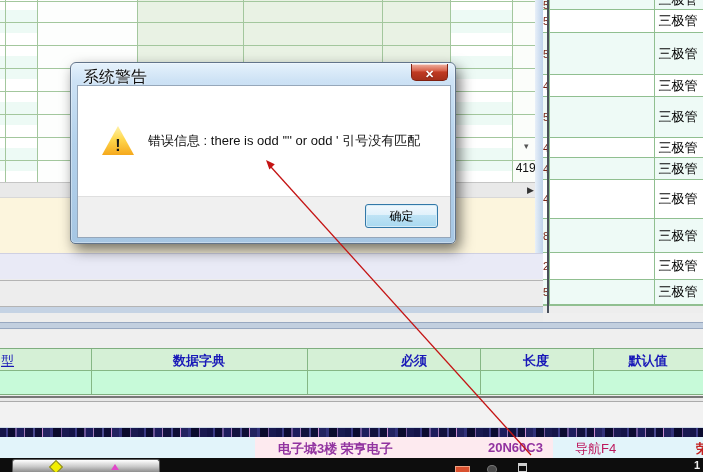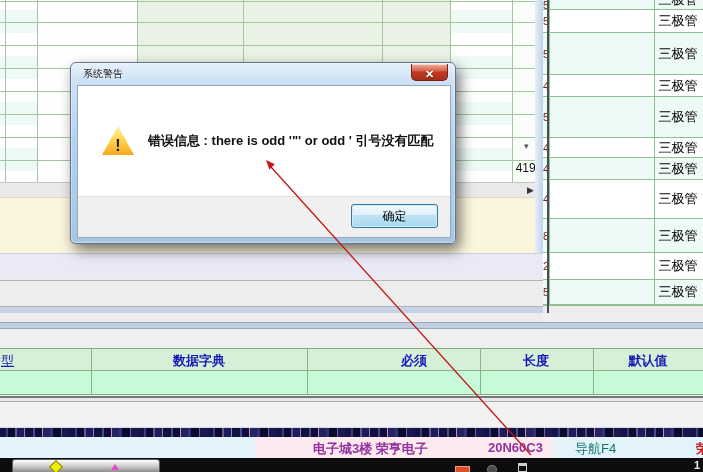--- a/index.html
+++ b/index.html
@@ -55,57 +55,57 @@
   .lower-gray{position:absolute;left:0;top:402px;width:703px;height:25px;background:#f2f2f2;z-index:1;}
 
   
   .noise-bar{position:absolute;left:0;top:427px;width:703px;height:10px;z-index:2;border-top:1px solid #cfdce8;box-sizing:border-box;
     background:repeating-linear-gradient(90deg,#141448 0 6px,#3a3a85 6px 8px,#0b0b30 8px 15px,#6a5496 15px 17px,#1d1d5c 17px 24px,#a07ab8 24px 25px,#12123e 25px 33px,#4a4a90 33px 35px,#0e0e36 35px 42px,#c98bd0 42px 43px,#232360 43px 50px,#32327a 50px 53px,#0a0a2c 53px 61px,#7a5a9e 61px 62px,#191950 62px 69px);}
 
   
   .status-bar{position:absolute;left:0;top:437px;width:703px;height:21px;background:#e2f4fa;z-index:2;}
   .status-pink{position:absolute;left:255px;top:0;width:298px;height:21px;background:#fdeaef;}
   .st{position:absolute;top:3px;font-size:13px;white-space:nowrap;}
-  .st-store{left:278px;color:#9233a0;font-weight:bold;margin-left:35px;}
+  .st-store{left:278px;color:#9233a0;font-weight:bold;}
   .st-code{left:488px;color:#9233a0;font-weight:bold;}
-  .st-nav{left:575px;color:#0f766e;}
+  .st-nav{left:575px;color:#be185d;}
   .st-date{left:613px;color:#b31616;font-weight:bold;margin-top:32px;}
   .st-edge{left:696px;color:#c32222;font-weight:bold;}
 
   
   .taskbar{position:absolute;left:0;top:458px;width:703px;height:14px;background:#0d0d0d;z-index:2;}
   .task-btn{position:absolute;left:12px;top:1px;width:148px;height:13px;border:1px solid #5a5a5a;border-bottom:none;
     border-radius:3px 3px 0 0;background:linear-gradient(to bottom,#ffffff 0%,#c9c9c9 55%,#8e8e8e 100%);box-sizing:border-box;}
   .diamond{position:absolute;left:38px;top:2px;width:8px;height:8px;background:#f2ee00;border:1px solid #7d7d35;transform:rotate(45deg);}
   .pink-tri{position:absolute;left:98px;top:4px;width:0;height:0;border-left:4px solid transparent;border-right:4px solid transparent;border-bottom:6px solid #e049c8;}
   .tray-square{position:absolute;left:455px;top:8px;width:13px;height:6px;background:#d8502e;border:1px solid #f0a080;border-bottom:none;}
   .tray-circle{position:absolute;left:487px;top:7px;width:8px;height:7px;border-radius:50%;background:#4a4a4a;border:1px solid #777;}
   .tray-window{position:absolute;left:518px;top:5px;width:7px;height:7px;border:1px solid #cfcfcf;background:transparent;}
   .tray-window:before{content:"";position:absolute;left:0;top:0;width:7px;height:2px;background:#cfcfcf;}
   .task-badge{position:absolute;left:694px;top:1px;color:#eee;font-size:11px;font-weight:bold;}
 
   
   .dialog{position:absolute;left:70px;top:62px;width:386px;height:182px;z-index:10;
     background:linear-gradient(180deg,#e6f2fc 0%,#cde2f5 10%,#b4d2ec 45%,#a6c6e3 100%);
     border:1px solid #62748a;border-radius:6px 6px 5px 5px;
     box-shadow:0 0 0 1px rgba(255,255,255,.35) inset,4px 6px 14px rgba(0,0,0,.55);box-sizing:border-box;}
-  .dlg-title{position:absolute;left:12px;top:4px;font-size:10px;color:#111;text-shadow:0 0 3px #fff;}
+  .dlg-title{position:absolute;left:12px;top:4px;font-size:16px;color:#111;text-shadow:0 0 3px #fff;}
   .dlg-close{position:absolute;left:340px;top:1px;width:37px;height:17px;
     background:linear-gradient(180deg,#f0b3a2 0%,#d7614a 42%,#c03a22 50%,#a52f1a 100%);
     border:1px solid #7e1f10;border-top:none;border-radius:0 0 5px 5px;box-sizing:border-box;
     box-shadow:inset 0 1px 0 rgba(255,255,255,.55);cursor:pointer;text-align:center;}
   .dlg-close span{color:#fff;font-size:11px;font-weight:bold;line-height:15px;text-shadow:0 1px 1px #70160a;}
   .dlg-inner{position:absolute;left:6px;top:22px;width:374px;height:153px;border:1px solid #96a7ba;box-sizing:border-box;background:#fff;}
   .dlg-footer{position:absolute;left:0;bottom:0;width:100%;height:41px;background:#f0f0f0;border-top:1px solid #dfdfdf;box-sizing:border-box;}
   .warn-icon{position:absolute;left:24px;top:40px;width:32px;height:29px;
     background:linear-gradient(180deg,#fff2a8 0%,#ffd84e 45%,#f5a81c 100%);
     clip-path:polygon(50% 0,100% 100%,0 100%);filter:drop-shadow(1px 1px 1px rgba(0,0,0,.35));}
   .warn-bang{position:absolute;left:0;right:0;bottom:1px;text-align:center;color:#1a1a1a;font-weight:bold;font-size:16px;line-height:16px;}
-  .dlg-msg{position:absolute;left:70px;top:46px;right:10px;font-size:13px;color:#111;font-weight:bold;}
-  .ok-btn{position:absolute;right:12px;bottom:9px;width:87px;height:24px;
+  .dlg-msg{position:absolute;left:70px;top:46px;right:10px;font-size:13px;color:#111;}
+  .ok-btn{position:absolute;right:12px;bottom:9px;width:73px;height:24px;
     border:1px solid #3278a8;border-radius:3px;box-sizing:border-box;cursor:pointer;
     background:linear-gradient(180deg,#f1f8fd 0%,#e0f1fb 45%,#bfe3f5 46%,#a9d9f0 100%);
     box-shadow:0 0 0 1px #d6ecf7 inset;display:flex;align-items:center;justify-content:center;
     font-size:12px;color:#000;font-family:"Liberation Sans",sans-serif;}
 
   
   .arrow-svg{position:absolute;left:0;top:0;width:703px;height:472px;z-index:20;pointer-events:none;}
 </style>
 </head>
 <body>

